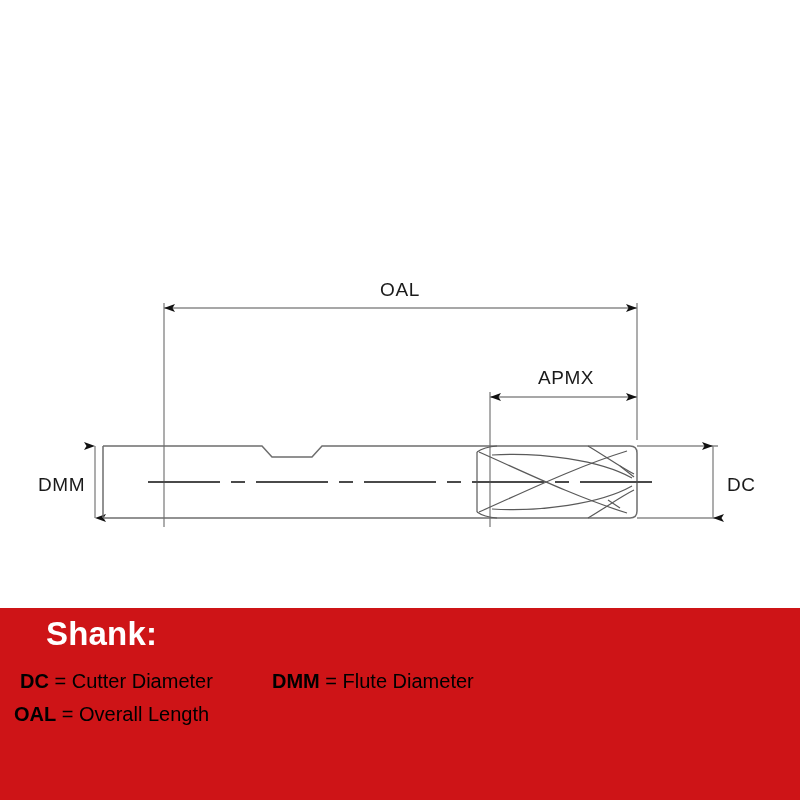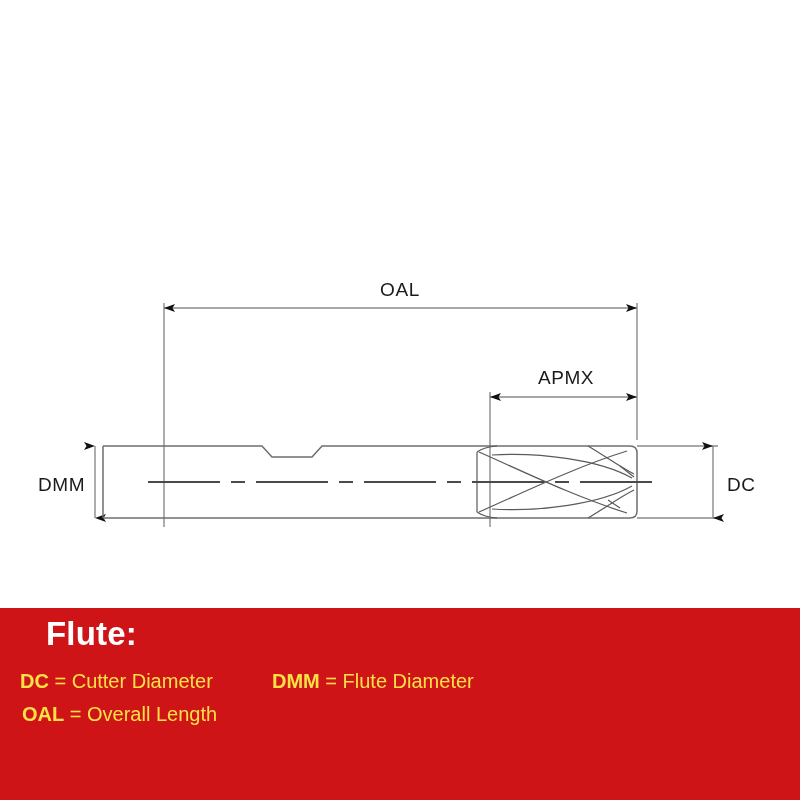--- a/index.html
+++ b/index.html
@@ -59,42 +59,42 @@
   }
   .legend-rows {
     position: absolute;
     left: 0;
     top: 62px;
     width: 800px;
   }
   .legend-row {
     position: relative;
     height: 33px;
-    color: #fde047;
+    color: #000000;
     font-size: 20px;
     font-family: "Liberation Sans", sans-serif;
     white-space: nowrap;
   }
   .legend-entry {
     display: inline-block;
     vertical-align: top;
   }
   .legend-abbr {
     font-weight: bold;
     font-size: 20px;
   }
   .legend-eq {
     font-weight: normal;
   }
   .legend-desc {
     font-weight: normal;
   }
   .entry-dc   { position: absolute; left: 20px;  }
   .entry-dmm  { position: absolute; left: 272px; }
-  .entry-oal  { position: absolute; left: 14px; margin-left: 8px;  }
+  .entry-oal  { position: absolute; left: 14px;  }
   .entry-apmx { position: absolute; left: 14px;  }
 </style>
 </head>
 <body>
 
 <div id="page">
 
   <div id="drawing-area">
     <svg id="drawing-svg" width="800" height="608" viewBox="0 0 800 608">
 
@@ -181,21 +181,21 @@
       </g>
 
       <g>
         <line x1="148" y1="482" x2="660" y2="482" stroke="#4a4a4a" stroke-width="2" stroke-dasharray="72 11 14 11"></line>
       </g>
 
     </svg>
   </div>
 
   <div id="legend-banner">
-    <div id="legend-title">Flute:</div>
+    <div id="legend-title">Shank:</div>
 
     <div class="legend-rows">
 
       <div class="legend-row">
         <span class="legend-entry entry-dc">
           <span class="legend-abbr">DC</span><span class="legend-eq"> = </span><span class="legend-desc">Cutter Diameter</span>
         </span>
         <span class="legend-entry entry-dmm">
           <span class="legend-abbr">DMM</span><span class="legend-eq"> = </span><span class="legend-desc">Flute Diameter</span>
         </span>

